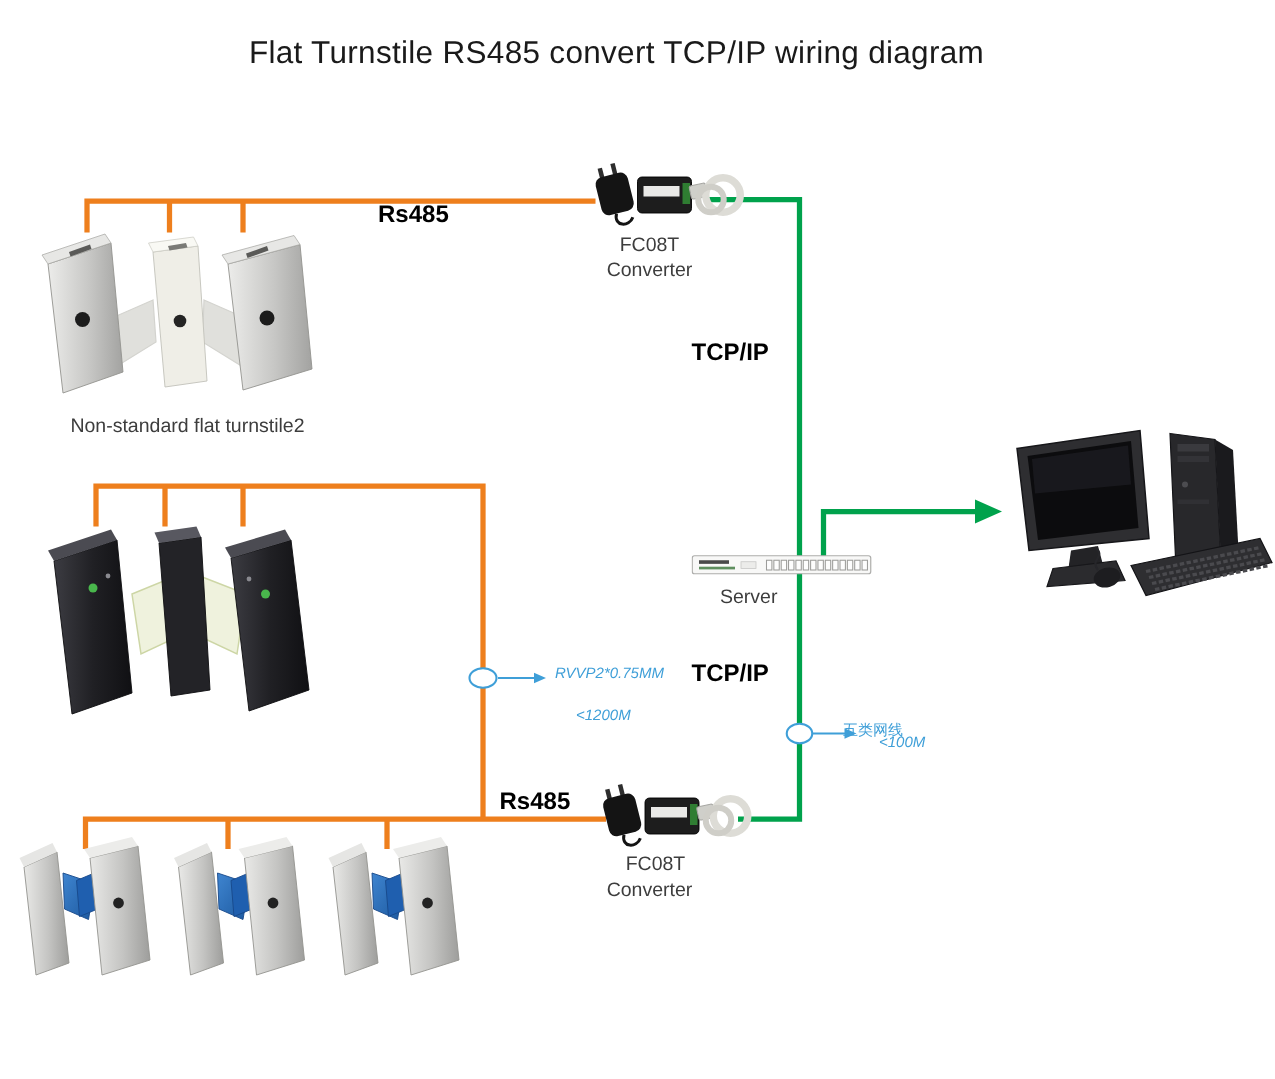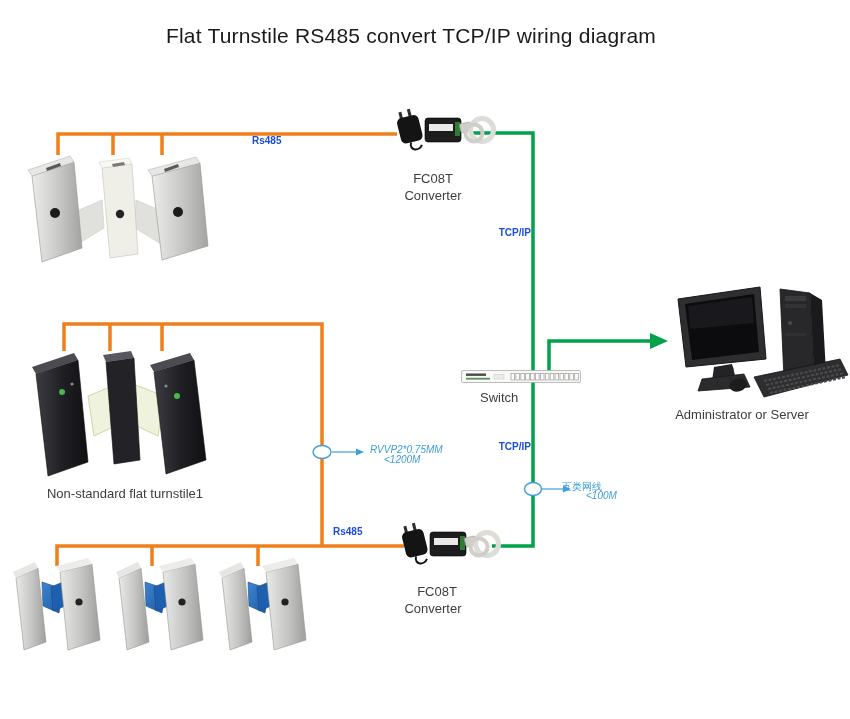--- a/index.html
+++ b/index.html
@@ -4,40 +4,40 @@
 <style>
   html,body{margin:0;padding:0;background:#fff;}
   .stage{position:relative;width:850px;height:719px;background:#ffffff;
          font-family:"Liberation Sans",sans-serif;overflow:hidden;}
   .title{position:absolute;left:0;top:24px;width:822px;text-align:center;
          font-size:21px;color:#1a1a1a;letter-spacing:.2px;}
   .wires{position:absolute;left:0;top:0;}
   .dev{position:absolute;}
   .dev svg{display:block;}
   .lbl{position:absolute;color:#595959;}
-  .wire-lbl{font-size:10px;font-weight:bold;color:#1d4ed8;}
+  .wire-lbl{font-size:16px;font-weight:bold;color:#000000;}
   .rs485-top{left:252px;top:135px;}
   .rs485-bottom{left:333px;top:526px;}
-  .tcpip{width:70px;text-align:right;}
+  .tcpip{width:70px;text-align:left;}
   .tcpip-top{left:461px;top:227px;}
   .tcpip-bottom{left:461px;top:441px;}
   .cap{font-size:13px;color:#3d3d3d;text-align:center;width:200px;}
   .cap-t2{left:25px;top:276px;}
   .cap-t1{left:25px;top:486px;}
   .cap-fc512{left:25px;top:668px;}
   .cap-server{left:642px;top:407px;}
-  .conv-lbl{width:90px;text-align:center;font-size:13px;color:#3d3d3d;margin-top:16px;}
+  .conv-lbl{width:90px;text-align:center;font-size:13px;color:#3d3d3d;}
   .conv-top-model{left:388px;top:155px;}
   .conv-top-type{left:388px;top:172px;}
   .conv-bot-model{left:392px;top:568px;}
   .conv-bot-type{left:388px;top:585px;}
   .cap-switch{left:480px;top:390px;font-size:13px;color:#3d3d3d;}
   .ann{position:absolute;font-size:10px;font-style:italic;color:#3f9fd8;}
   .ann-rvvp1{left:370px;top:444px;}
-  .ann-rvvp2{left:384px;top:454px;}
+  .ann-rvvp2{left:384px;top:472px;}
   .ann-cat1{left:562px;top:480px;font-style:normal;}
   .ann-cat2{left:586px;top:490px;text-align:center;}
 </style>
 </head>
 <body>
 
 <div class="stage">
 
   <div class="title">Flat Turnstile RS485 convert TCP/IP wiring diagram</div>
 
@@ -266,23 +266,22 @@
         </g>
       </g>
     </svg>
   </div>
 
   <div class="lbl wire-lbl rs485-top">Rs485</div>
   <div class="lbl wire-lbl rs485-bottom">Rs485</div>
   <div class="lbl wire-lbl tcpip tcpip-top">TCP/IP</div>
   <div class="lbl wire-lbl tcpip tcpip-bottom">TCP/IP</div>
 
-  <div class="lbl cap cap-t1">Non-standard flat turnstile1</div>
-  <div class="lbl cap cap-server">Administrator or Server</div>
-  <div class="lbl cap-switch">Switch</div>
+  <div class="lbl cap cap-t2">Non-standard flat turnstile2</div>
+  <div class="lbl cap-switch">Server</div>
 
   <div class="lbl conv-lbl conv-top-model">FC08T</div>
   <div class="lbl conv-lbl conv-top-type">Converter</div>
   <div class="lbl conv-lbl conv-bot-model">FC08T</div>
   <div class="lbl conv-lbl conv-bot-type">Converter</div>
 
   <div class="ann ann-rvvp1">RVVP2*0.75MM</div>
   <div class="ann ann-rvvp2">&lt;1200M</div>
   <div class="ann ann-cat1">五类网线</div>
   <div class="ann ann-cat2">&lt;100M</div>

